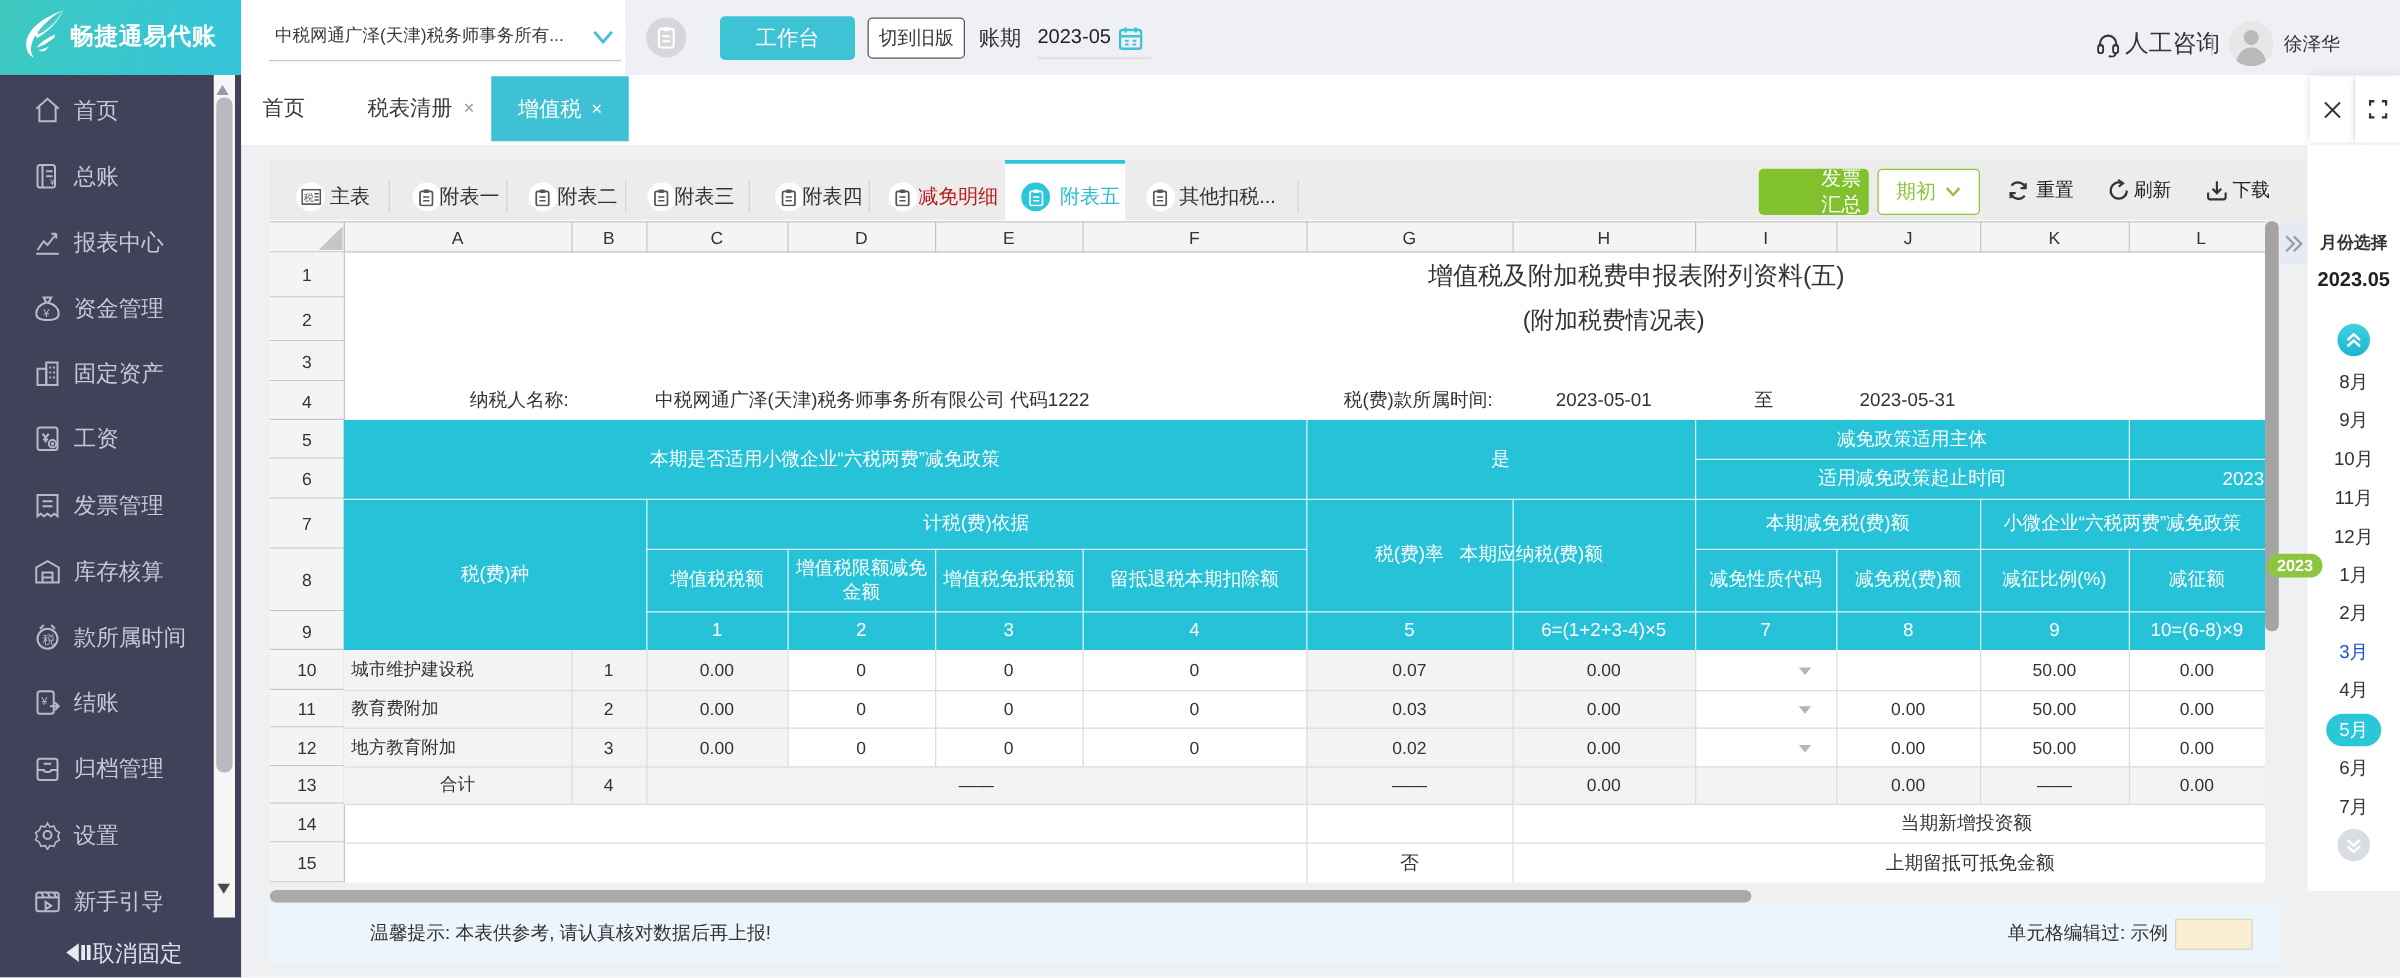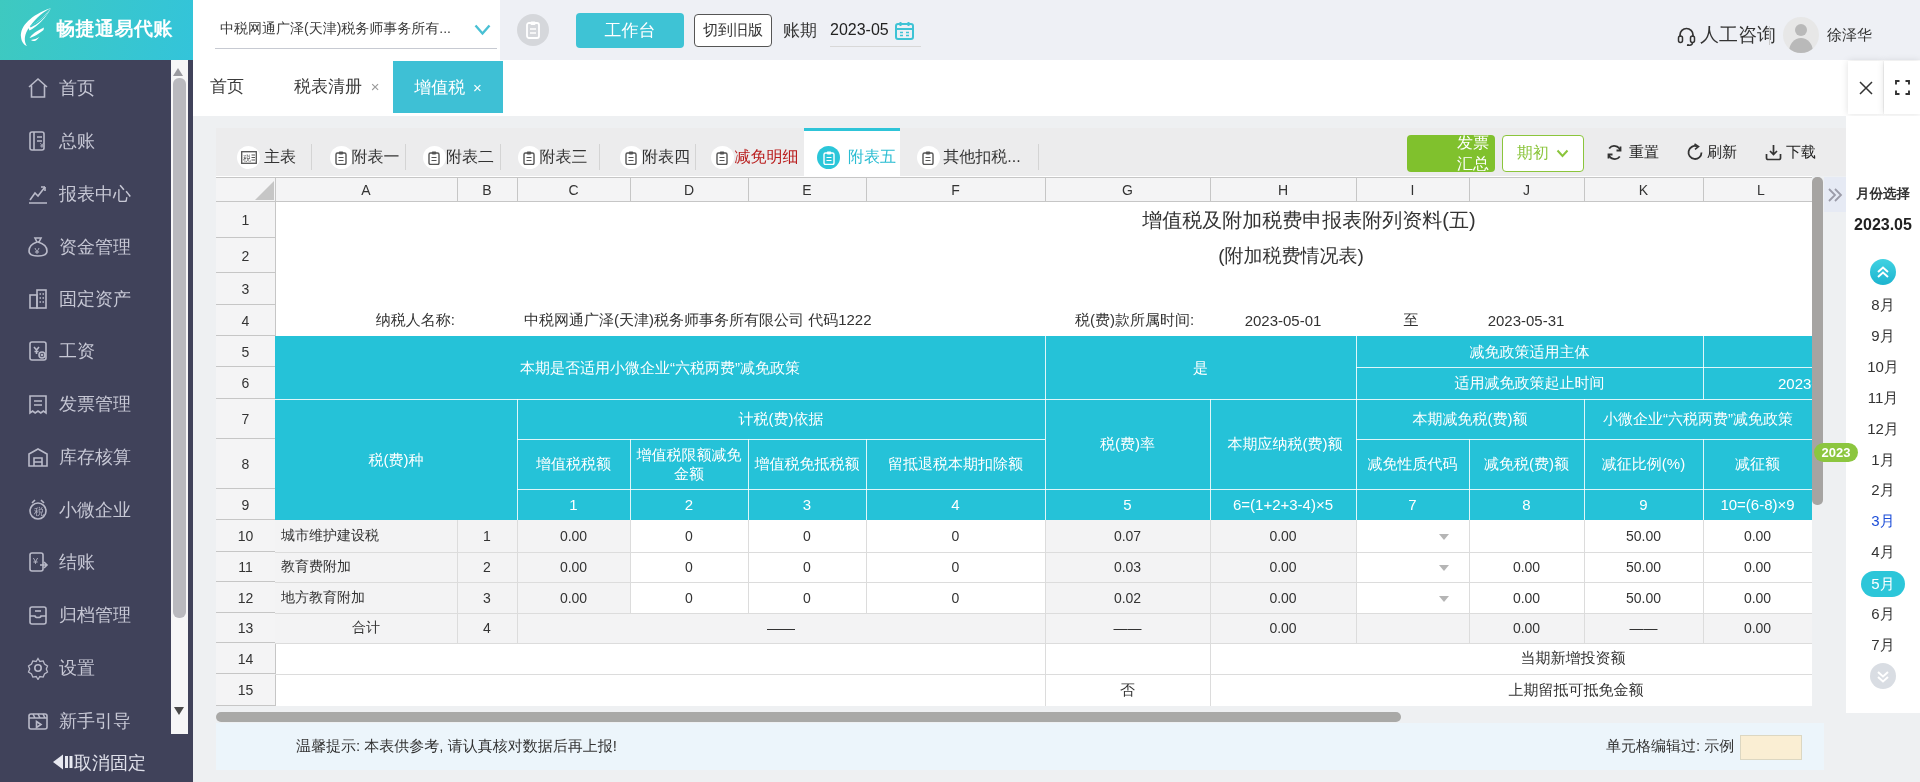--- a/index.html
+++ b/index.html
@@ -102,21 +102,21 @@
 <div class="abs" style="left:26px;top:385px;width:24px;height:24px;"><svg width="24" height="24" viewBox="0 0 24 24" fill="none" stroke="#b9bac9" stroke-width="1.6">
         <path d="M3 9 L12 4 L21 9 V21 H3 Z"></path>
         <path d="M8 21 V13 h8 v8 M8 17 h8"></path>
       </svg></div>
 <div class="mi" style="top:385px;">库存核算</div>
 <div class="abs" style="left:26px;top:437.5px;width:24px;height:24px;"><svg width="24" height="24" viewBox="0 0 24 24" fill="none" stroke="#b9bac9" stroke-width="1.6">
         <circle cx="12" cy="13" r="8"></circle>
         <path d="M6 5 L9 2 M18 5 L15 2"></path>
         <text x="8" y="17" font-size="10" fill="#b9bac9" stroke="none">税</text>
       </svg></div>
-<div class="mi" style="top:437.5px;">小微企业</div>
+<div class="mi" style="top:437.5px;">款所属时间</div>
 <div class="abs" style="left:26px;top:490px;width:24px;height:24px;"><svg width="24" height="24" viewBox="0 0 24 24" fill="none" stroke="#b9bac9" stroke-width="1.6">
         <rect x="4" y="3" width="13" height="18" rx="2"></rect>
         <text x="7" y="14" font-size="9" fill="#b9bac9" stroke="none">¥</text>
         <path d="M14 15 h7 M18 12 l3 3 -3 3"></path>
       </svg></div>
 <div class="mi" style="top:490px;">结账</div>
 <div class="abs" style="left:26px;top:543px;width:24px;height:24px;"><svg width="24" height="24" viewBox="0 0 24 24" fill="none" stroke="#b9bac9" stroke-width="1.6">
         <rect x="4" y="4" width="16" height="17" rx="2"></rect>
         <path d="M4 13 h5 c0 2 6 2 6 0 h5"></path>
         <path d="M9 8 h6"></path>
@@ -340,21 +340,21 @@
 <div class="abs ct" style="left:1140px;top:160px;width:347px;height:31px;color:#fff;font-size:15px;line-height:1.3;">减免政策适用主体</div>
 <div class="abs ct" style="left:1140px;top:191px;width:347px;height:32px;color:#fff;font-size:15px;line-height:1.3;">适用减免政策起止时间</div>
 <div class="abs" style="left:1562px;top:191px;width:34px;height:32px;overflow:hidden;display:flex;align-items:center;color:#fff;font-size:15px;white-space:nowrap;">2023-05-01</div>
 <div class="abs ct" style="left:59px;top:223px;width:242px;height:121px;color:#fff;font-size:15px;line-height:1.3;">税(费)种</div>
 <div class="abs ct" style="left:301px;top:223px;width:528px;height:40px;color:#fff;font-size:15px;line-height:1.3;">计税(费)依据</div>
 <div class="abs ct" style="left:301px;top:263px;width:113px;height:50px;color:#fff;font-size:15px;line-height:1.3;">增值税税额</div>
 <div class="abs ct" style="left:414px;top:263px;width:118px;height:50px;color:#fff;font-size:15px;line-height:1.3;">增值税限额减免<br>金额</div>
 <div class="abs ct" style="left:532px;top:263px;width:118px;height:50px;color:#fff;font-size:15px;line-height:1.3;">增值税免抵税额</div>
 <div class="abs ct" style="left:650px;top:263px;width:179px;height:50px;color:#fff;font-size:15px;line-height:1.3;">留抵退税本期扣除额</div>
 <div class="abs ct" style="left:829px;top:223px;width:165px;height:90px;color:#fff;font-size:15px;line-height:1.3;">税(费)率</div>
-<div class="abs ct" style="left:996px;top:223px;width:146px;height:90px;color:#fff;font-size:15px;line-height:1.3;">本期应纳税(费)额</div>
+<div class="abs ct" style="left:936px;top:223px;width:146px;height:90px;color:#fff;font-size:15px;line-height:1.3;">本期应纳税(费)额</div>
 <div class="abs ct" style="left:1140px;top:223px;width:228px;height:40px;color:#fff;font-size:15px;line-height:1.3;">本期减免税(费)额</div>
 <div class="abs ct" style="left:1368px;top:223px;width:228px;height:40px;color:#fff;font-size:15px;line-height:1.3;">小微企业“六税两费”减免政策</div>
 <div class="abs ct" style="left:1140px;top:263px;width:113px;height:50px;color:#fff;font-size:15px;line-height:1.3;">减免性质代码</div>
 <div class="abs ct" style="left:1253px;top:263px;width:115px;height:50px;color:#fff;font-size:15px;line-height:1.3;">减免税(费)额</div>
 <div class="abs ct" style="left:1368px;top:263px;width:119px;height:50px;color:#fff;font-size:15px;line-height:1.3;">减征比例(%)</div>
 <div class="abs ct" style="left:1487px;top:263px;width:109px;height:50px;color:#fff;font-size:15px;line-height:1.3;">减征额</div>
 <div class="abs ct" style="left:301px;top:313px;width:113px;height:31px;color:#fff;font-size:15px;line-height:1.3;">1</div>
 <div class="abs ct" style="left:414px;top:313px;width:118px;height:31px;color:#fff;font-size:15px;line-height:1.3;">2</div>
 <div class="abs ct" style="left:532px;top:313px;width:118px;height:31px;color:#fff;font-size:15px;line-height:1.3;">3</div>
 <div class="abs ct" style="left:650px;top:313px;width:179px;height:31px;color:#fff;font-size:15px;line-height:1.3;">4</div>

